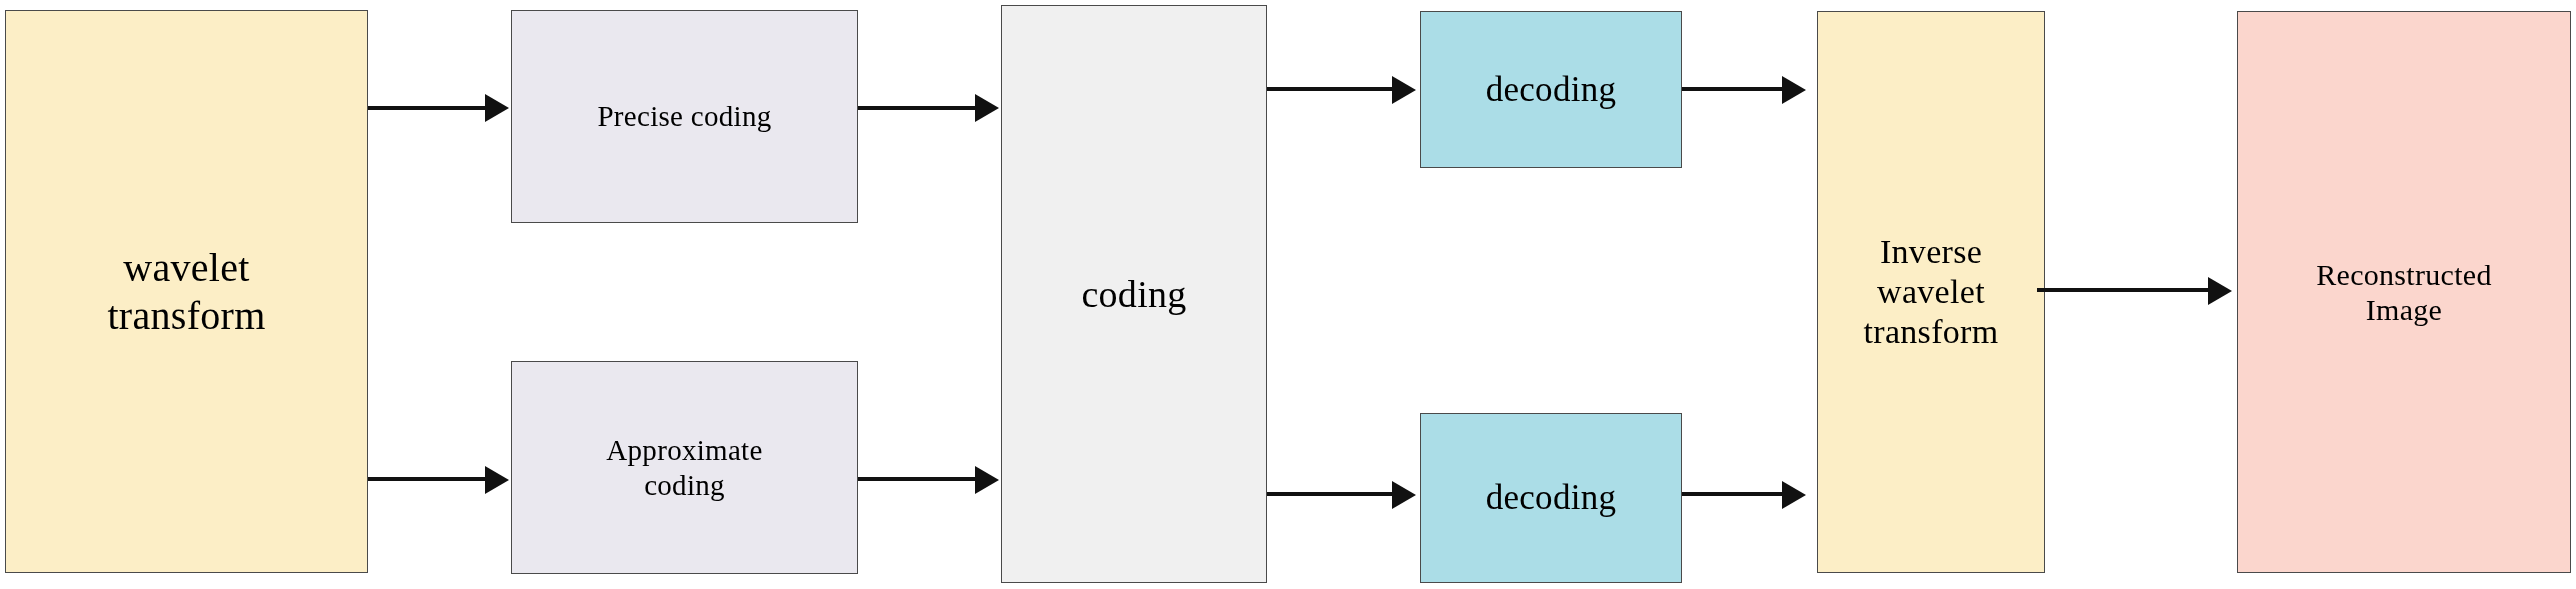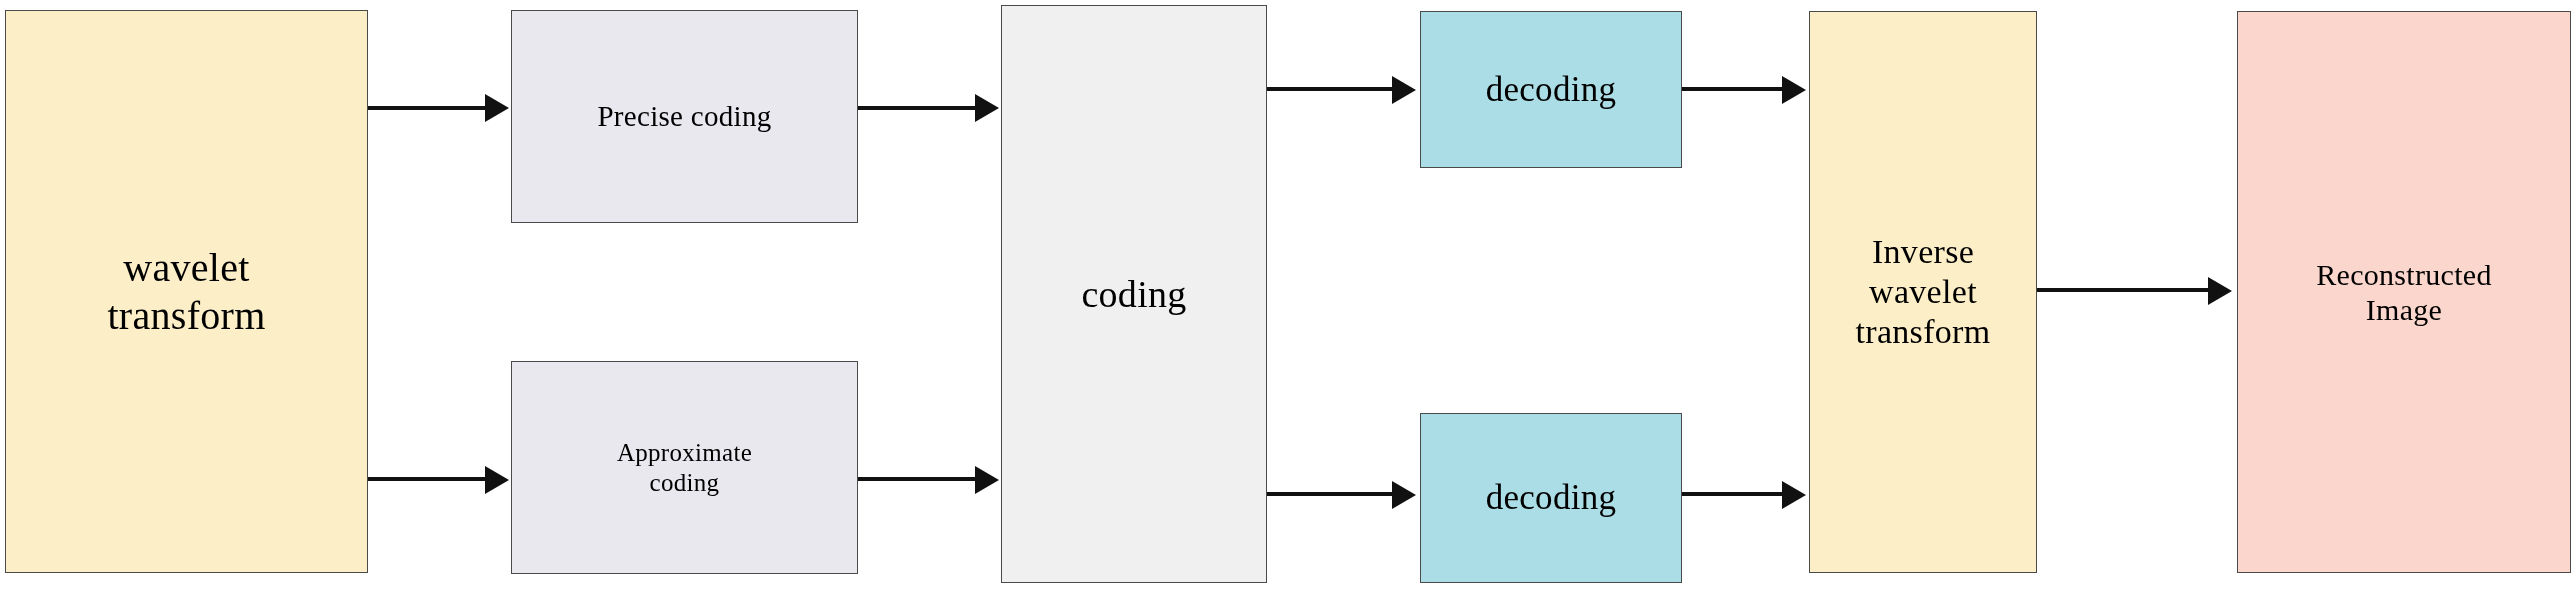--- a/index.html
+++ b/index.html
@@ -37,21 +37,21 @@
   #node-wavelet-transform {
     left: 5px;  top: 10px;  width: 363px;  height: 563px;
     font-size: 40px;
   }
   #node-precise-coding {
     left: 511px; top: 10px; width: 347px; height: 213px;
     font-size: 29px;
   }
   #node-approximate-coding {
     left: 511px; top: 361px; width: 347px; height: 213px;
-    font-size: 25px;
+    font-size: 29px;
   }
   #node-channel {
     left: 1001px; top: 5px; width: 266px; height: 578px;
     font-size: 38px;
   }
   #node-decoding-top {
     left: 1420px; top: 11.4px; width: 262px; height: 157px;
     font-size: 35px;
   }
   #node-decoding-bottom {
@@ -121,21 +121,21 @@
 
   <div class="node" id="node-approximate-coding" style="background-color: rgb(234, 232, 239); border-color: rgb(74, 74, 74);">Approximate
 coding</div>
 
   <div class="node" id="node-channel" style="background-color: rgb(240, 240, 240); border-color: rgb(74, 74, 74);">coding</div>
 
   <div class="node" id="node-decoding-top" style="background-color: rgb(171, 221, 231); border-color: rgb(74, 74, 74);">decoding</div>
 
   <div class="node" id="node-decoding-bottom" style="background-color: rgb(171, 221, 231); border-color: rgb(74, 74, 74);">decoding</div>
 
-  <div class="node" id="node-inverse-wavelet-transform" style="background-color: rgb(252, 238, 198); border-color: rgb(74, 74, 74);">Inverse
+  <div class="node" id="node-inverse-wavelet-transform" style="background-color: rgb(252, 238, 198); border-color: rgb(74, 74, 74); margin-left: 8px;">Inverse
 wavelet
 transform</div>
 
   <div class="node" id="node-reconstructed-image" style="background-color: rgb(251, 214, 205); border-color: rgb(74, 74, 74);">Reconstructed
 Image</div>
 
   <div class="connector" id="edge-wavelet-to-precise" style="background-color: rgb(17, 17, 17);"></div>
   <div class="arrowhead" id="arrow-wavelet-to-precise" style="border-left-color: rgb(17, 17, 17);"></div>
 
   <div class="connector" id="edge-wavelet-to-approximate" style="background-color: rgb(17, 17, 17);"></div>

